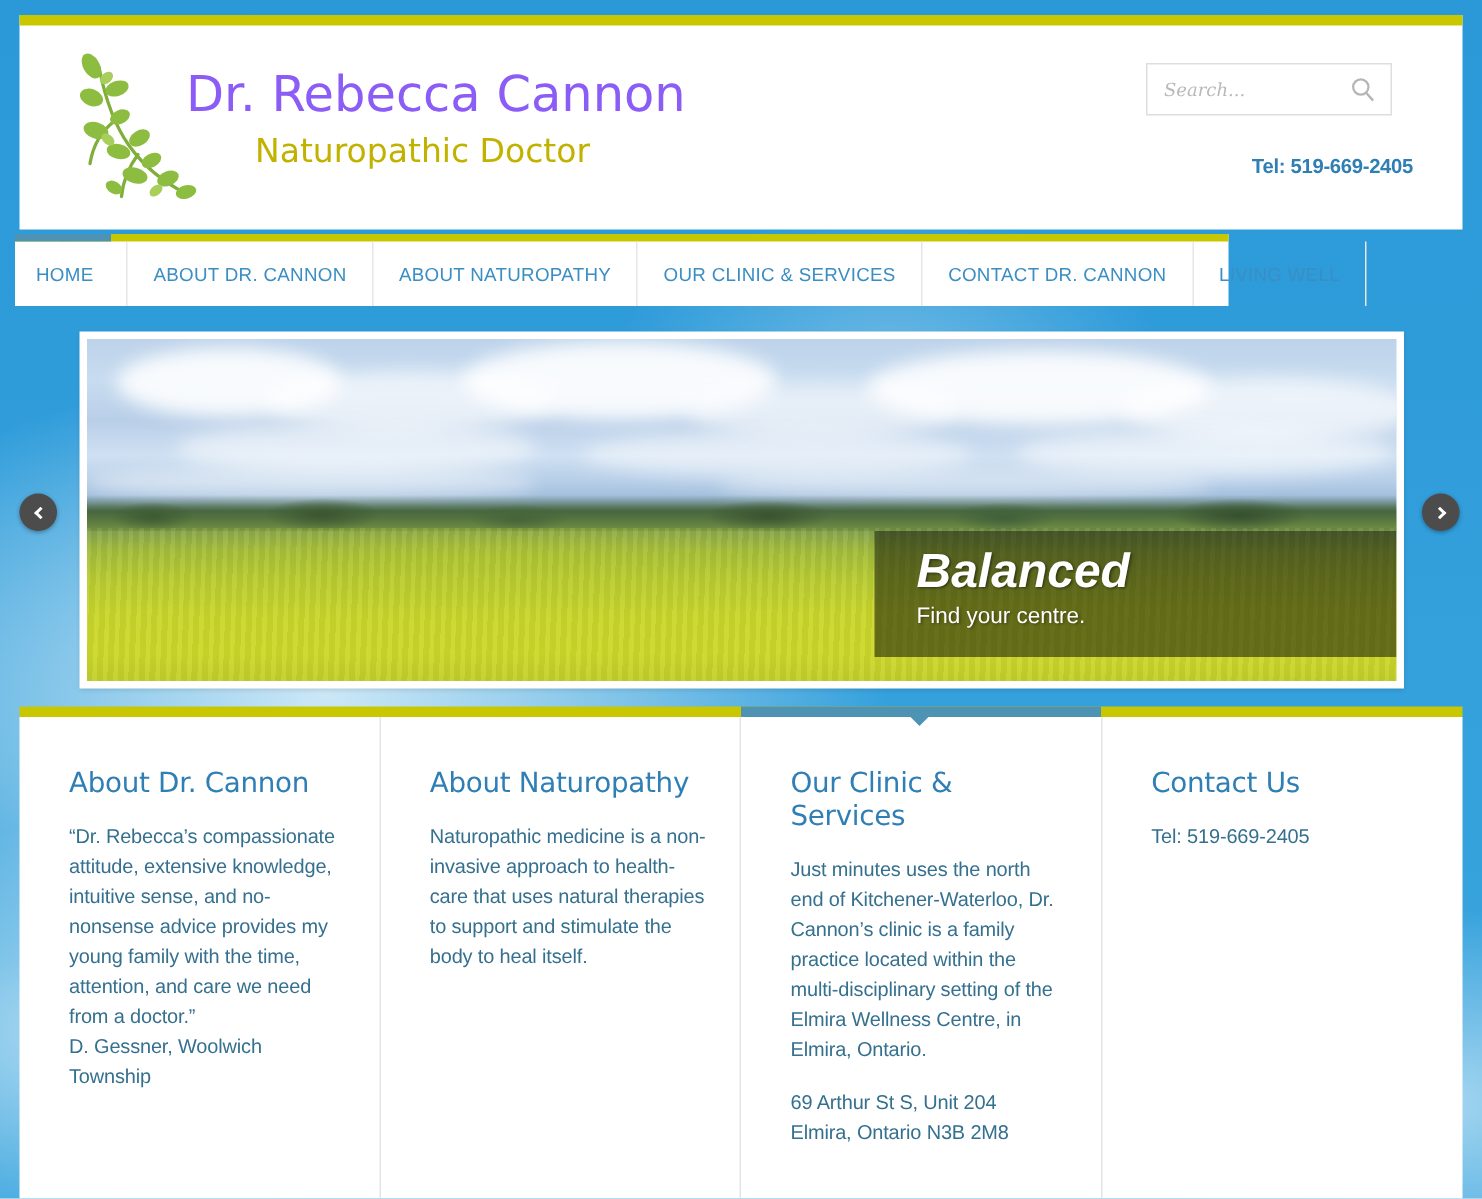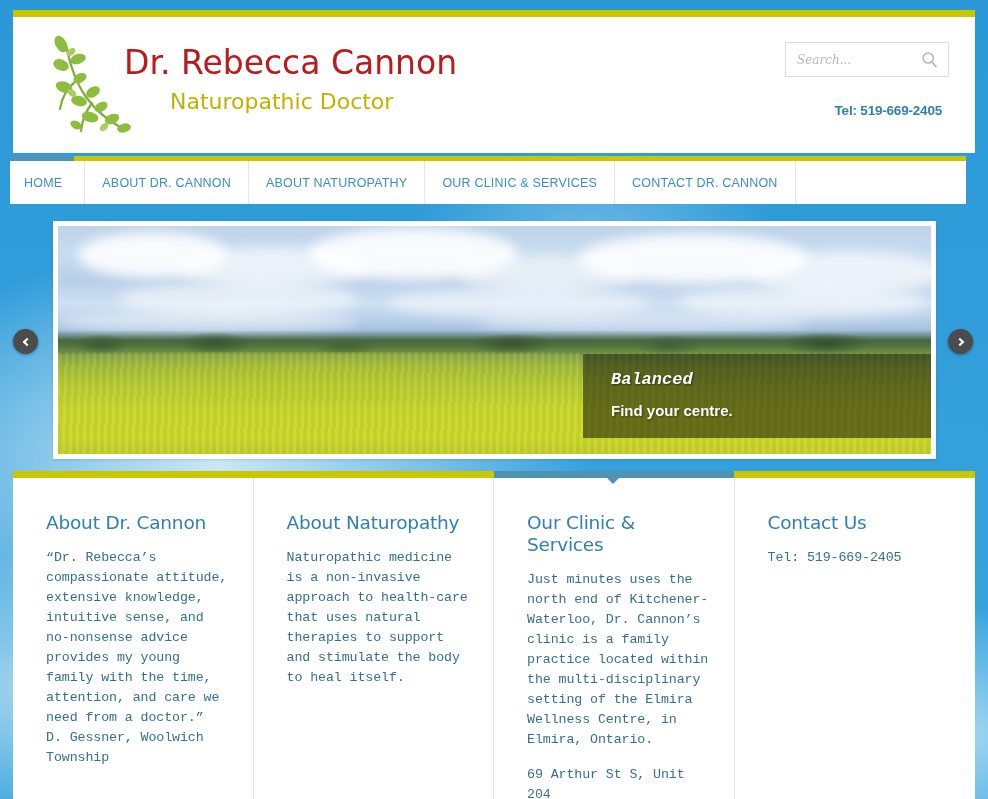--- a/index.html
+++ b/index.html
@@ -40,38 +40,38 @@
   }
   .logo-vine {
     position: absolute;
     left: 0; top: 0;
     width: 88px; height: 110px;
   }
   .logo-text { position: absolute; left: 78px; top: 8px; }
   .logo-title {
     font-family: "DejaVu Sans", sans-serif;
     font-size: 33px;
-    color: #b91c1c;
+    color: #8b5cf6;
     letter-spacing: 0px;
     line-height: 40px;
     white-space: nowrap;
   }
   .logo-sub {
     font-family: "DejaVu Sans", sans-serif;
     font-size: 22px;
     color: #c2b200;
     line-height: 33px;
     margin-left: 46px;
     margin-top: 2px;
     white-space: nowrap;
   }
 
   .search-wrap {
     position: absolute;
-    right: 26px; top: 25px;
+    right: 47px; top: 25px;
     width: 164px; height: 35px;
     border: 1px solid #dedede;
     background: #fff;
   }
   .search-input {
     position: absolute;
     left: 0; top: 0;
     width: 134px; height: 33px;
     border: 0; outline: 0;
     background: transparent;
@@ -94,21 +94,21 @@
     font-weight: bold;
     color: #2f7fb5;
     letter-spacing: -0.2px;
     white-space: nowrap;
   }
 
   
   .nav-panel {
     position: absolute;
     left: 10px; top: 156px;
-    width: 956px; height: 48px;
+    width: 809px; height: 48px;
     background: #ffffff;
     border-top: 5px solid #c9c800;
   }
   .nav-active-bar {
     position: absolute;
     left: 0; top: -5px;
     width: 64px; height: 5px;
     background: #4e93b3;
   }
   .nav-active-arrow {
@@ -186,31 +186,31 @@
       radial-gradient(ellipse 400px 50px at 80% 70%, rgba(205,216,42,0.45) 0%, rgba(205,216,42,0) 70%);
   }
   .slide-caption {
     position: absolute;
     left: 525px; top: 128px;
     width: 348px; height: 84px;
     background: rgba(20,24,8,0.55);
     padding: 11px 0 0 28px;
   }
   .caption-title {
-    font-family: Liberation Mono, monospace;
-    font-size: 17px;
+    font-family: Liberation Sans, sans-serif;
+    font-size: 32px;
     font-weight: bold;
     font-style: italic;
     color: #ffffff;
     line-height: 30px;
     text-shadow: 1px 1px 2px rgba(0,0,0,0.5);
   }
   .caption-sub {
     font-size: 15px;
-    font-weight: bold;
+    font-weight: normal;
     color: #ffffff;
     line-height: 22px;
     margin-top: 5px;
     text-shadow: 1px 1px 2px rgba(0,0,0,0.4);
   }
 
   .slide-arrow {
     position: absolute;
     top: 329px;
     width: 25px; height: 25px;
@@ -274,21 +274,20 @@
     color: #2f7fb5;
     line-height: 22px;
     letter-spacing: -0.2px;
   }
   .col p {
     margin: 0 0 15px 0;
     font-size: 13.3px;
     line-height: 20px;
     color: #35708f;
     letter-spacing: -0.1px;
-    font-family: Liberation Mono, monospace;
   }
   .col p:last-child { margin-bottom: 0; }
   .col p.tight { margin-bottom: 0; }
 </style>
 </head>
 <body>
 
 <div class="page">
 
   <div class="header-panel">
@@ -340,20 +339,21 @@
   <div class="nav-panel">
     <div class="nav-active-bar">
       <div class="nav-active-arrow"></div>
     </div>
     <div class="nav-list">
       <div class="nav-item">HOME</div>
       <div class="nav-item">ABOUT DR. CANNON</div>
       <div class="nav-item">ABOUT NATUROPATHY</div>
       <div class="nav-item">OUR CLINIC &amp; SERVICES</div>
       <div class="nav-item">CONTACT DR. CANNON</div>
+      <div class="nav-item">LIVING WELL</div>
     </div>
   </div>
 
   <div class="slider">
     <div class="slide-img">
       <div class="cloud" style="left:20px;  top:6px;   width:150px; height:46px;"></div>
       <div class="cloud" style="left:120px; top:22px;  width:190px; height:40px; opacity:.75;"></div>
       <div class="cloud" style="left:250px; top:2px;   width:210px; height:52px;"></div>
       <div class="cloud" style="left:400px; top:30px;  width:180px; height:36px; opacity:.7;"></div>
       <div class="cloud" style="left:520px; top:8px;   width:230px; height:50px;"></div>

